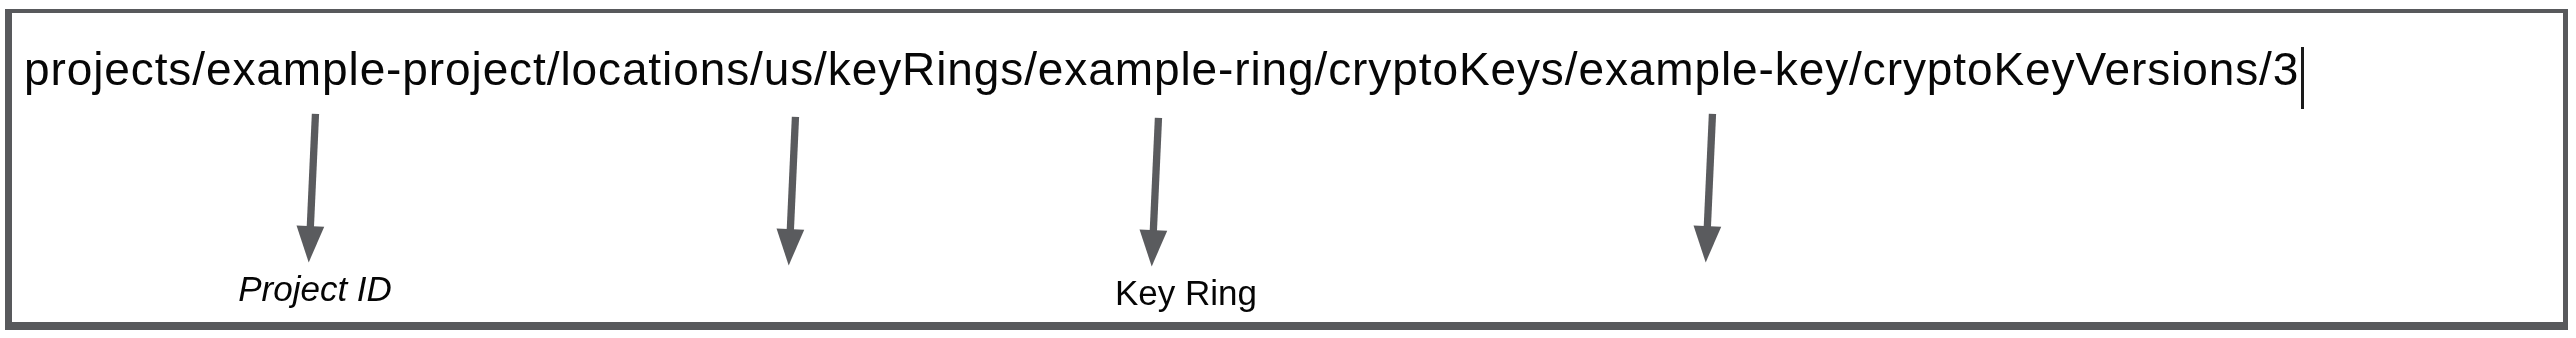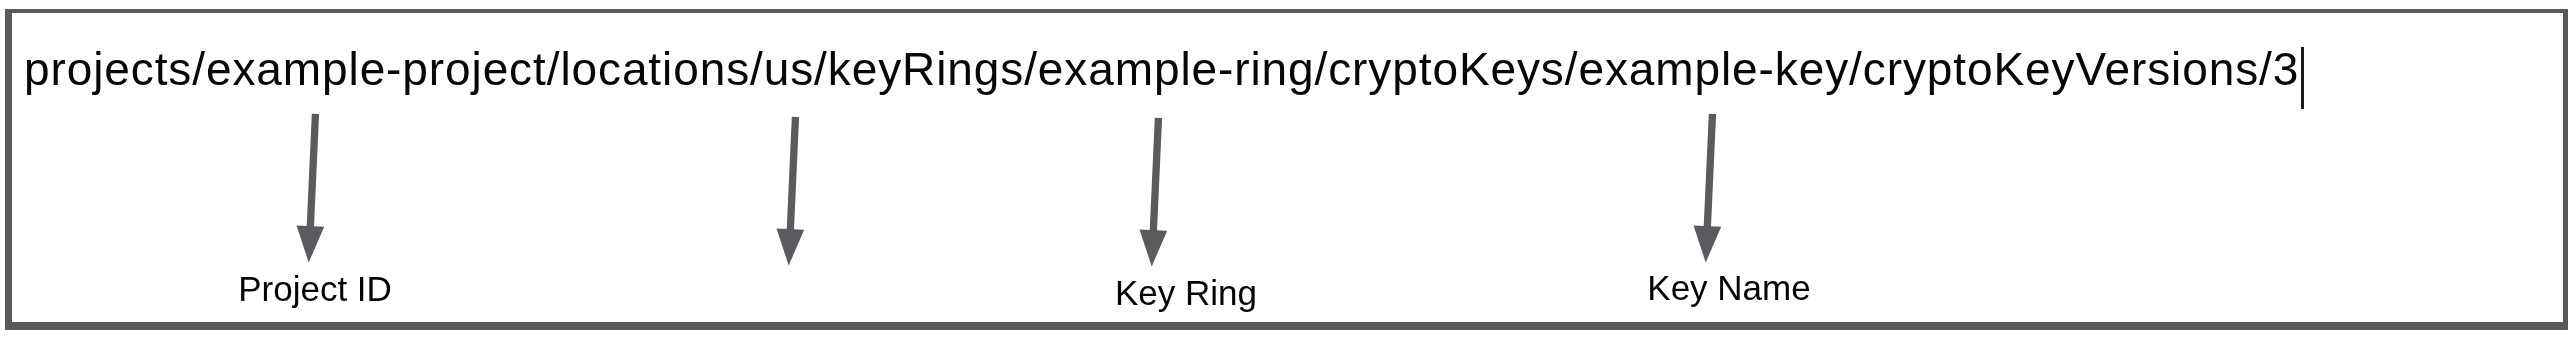--- a/index.html
+++ b/index.html
@@ -87,21 +87,20 @@
   <svg class="arrow" style="left:1141px; top:117px;" viewBox="0 0 48 206">
     <rect x="19" y="0" width="10" height="158" fill="#5a5b5e"></rect>
     <polygon points="5,154 43,154 24,204" fill="#5a5b5e"></polygon>
   </svg>
 
   <svg class="arrow" style="left:1695px; top:113px;" viewBox="0 0 48 206">
     <rect x="19" y="0" width="10" height="158" fill="#5a5b5e"></rect>
     <polygon points="5,154 43,154 24,204" fill="#5a5b5e"></polygon>
   </svg>
 
-  <div class="label" style="left:315px; top:271px;">Project ID</div>
+  <div class="label" style="left:315px; top:271px;font-style:italic;">Project ID</div>
 
 
   <div class="label" style="left:1186px; top:275px;">Key Ring</div>
 
-  <div class="label" style="left:1729px; top:270px;">Key Name</div>
 
 </div>
 
 
 </body></html>

